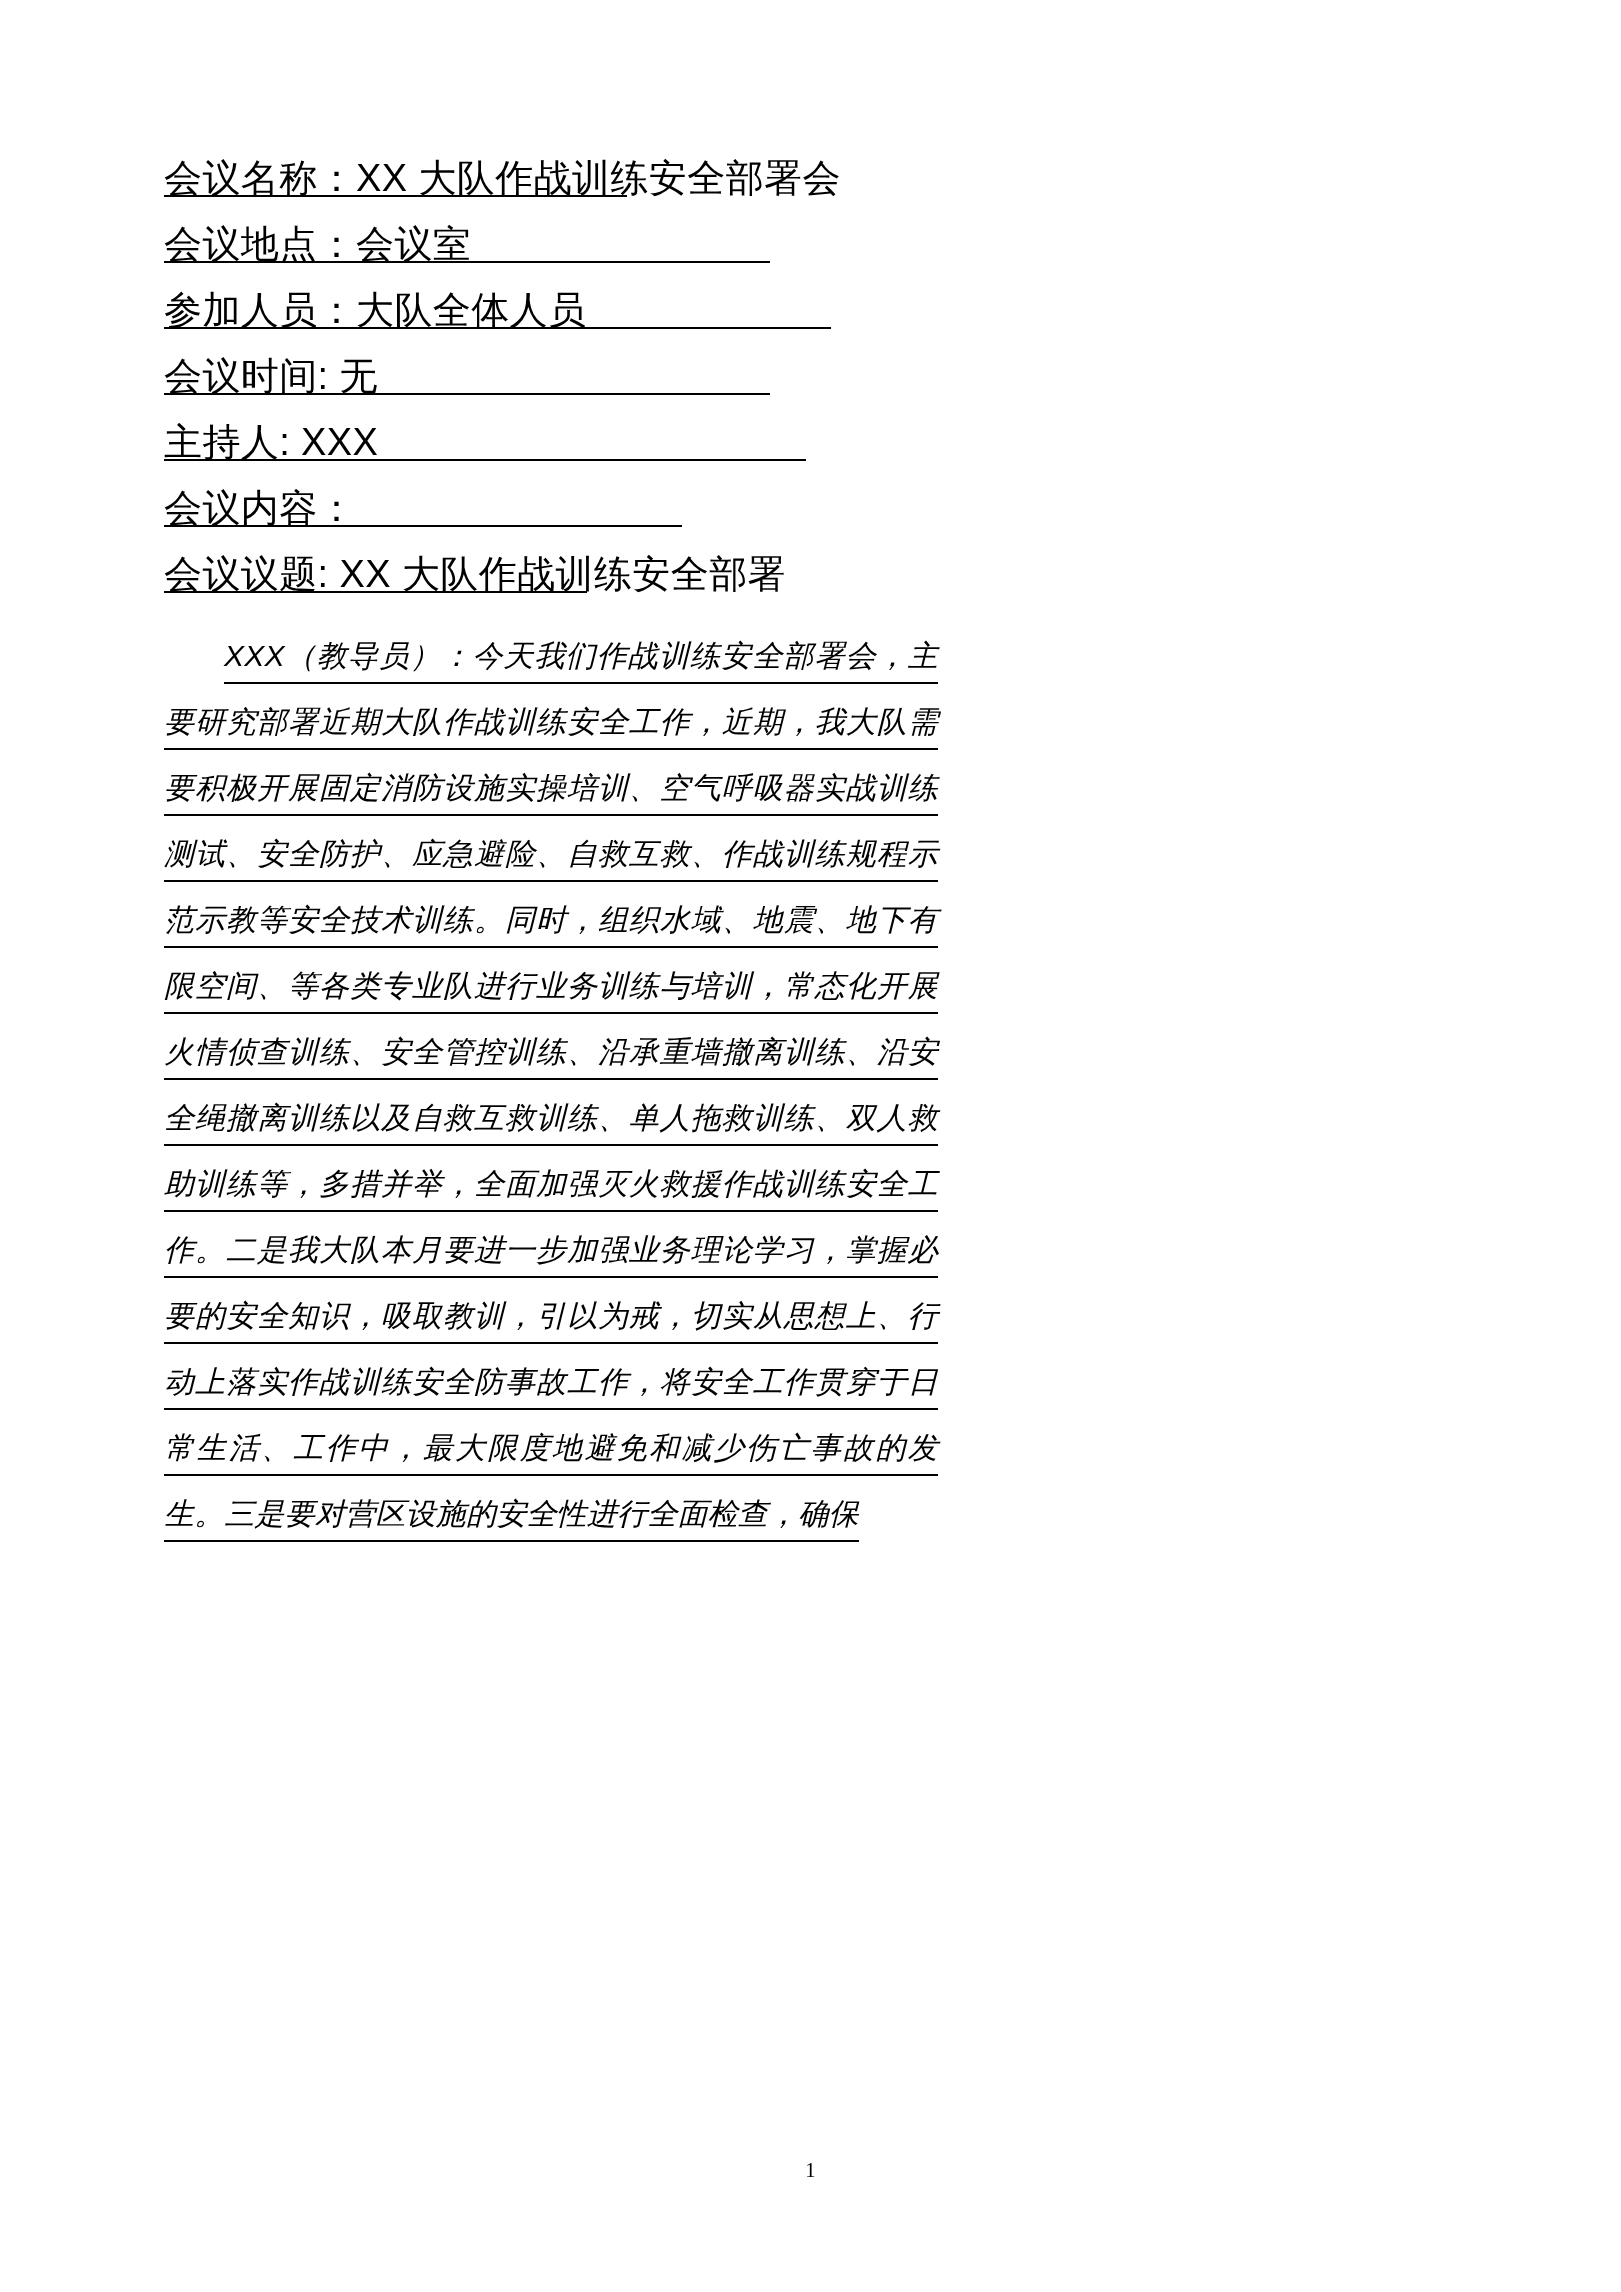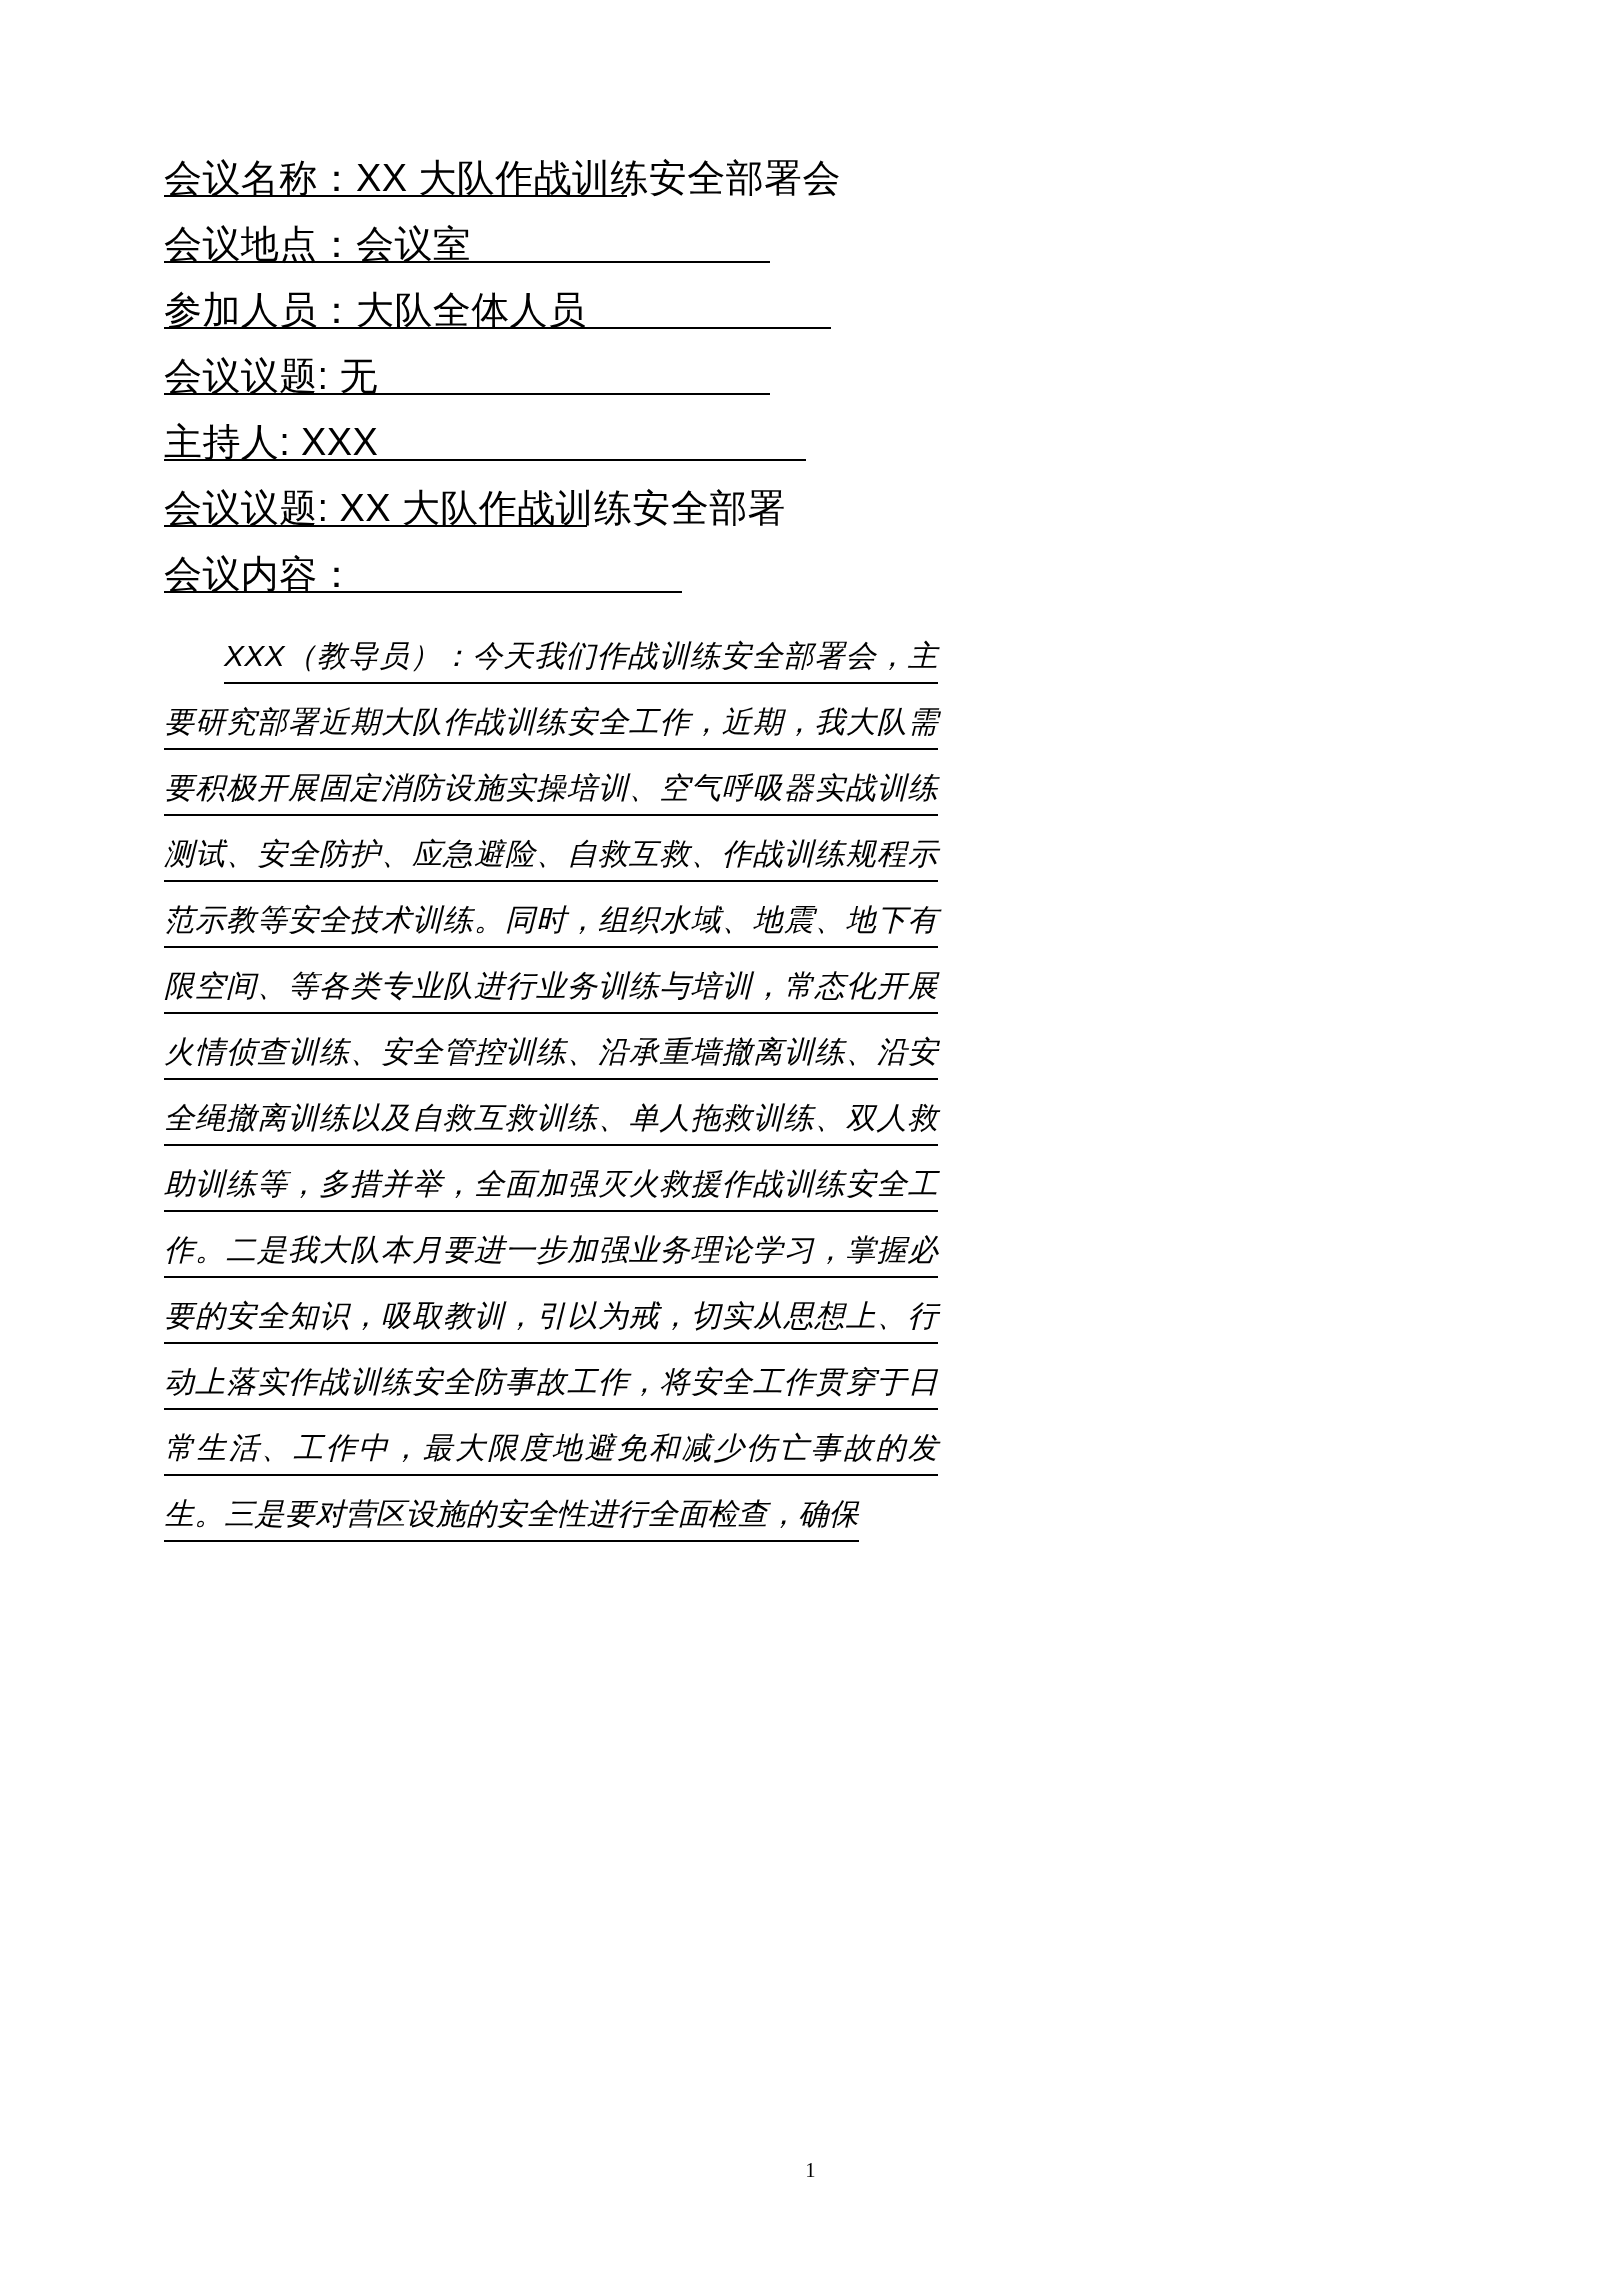--- a/index.html
+++ b/index.html
@@ -117,37 +117,37 @@
     </div>
 
     <div class="field-line">
       <span class="rule w-attend"></span>
       <span class="txt">参加人员：大队全体人员</span>
     </div>
 
 
     <div class="field-line">
       <span class="rule w-observer"></span>
-      <span class="txt">会议议题: 无</span>
+      <span class="txt">会议时间: 无</span>
     </div>
 
     <div class="field-line">
       <span class="rule w-host"></span>
       <span class="txt">主持人: XXX</span>
     </div>
 
 
     <div class="field-line">
-      <span class="rule w-topic"></span>
-      <span class="txt">会议议题: XX 大队作战训练安全部署</span>
+      <span class="rule w-content"></span>
+      <span class="txt">会议内容：</span>
     </div>
 
     <div class="field-line">
-      <span class="rule w-content"></span>
-      <span class="txt">会议内容：</span>
+      <span class="rule w-topic"></span>
+      <span class="txt">会议议题: XX 大队作战训练安全部署</span>
     </div>
 
     <div class="para"><span class="u">XXX（教导员）：今天我们作战训练安全部署会，主要研究部署近期大队作战训练安全工作，近期，我大队需要积极开展固定消防设施实操培训、空气呼吸器实战训练测试、安全防护、应急避险、自救互救、作战训练规程示范示教等安全技术训练。同时，组织水域、地震、地下有限空间、等各类专业队进行业务训练与培训，常态化开展火情侦查训练、安全管控训练、沿承重墙撤离训练、沿安全绳撤离训练以及自救互救训练、单人拖救训练、双人救助训练等，多措并举，全面加强灭火救援作战训练安全工作。二是我大队本月要进一步加强业务理论学习，掌握必要的安全知识，吸取教训，引以为戒，切实从思想上、行动上落实作战训练安全防事故工作，将安全工作贯穿于日常生活、工作中，最大限度地避免和减少伤亡事故的发生。三是要对营区设施的安全性进行全面检查，确保</span></div>
 
   </div>
 
   <div class="page-number">1</div>
 
 </div>
 

